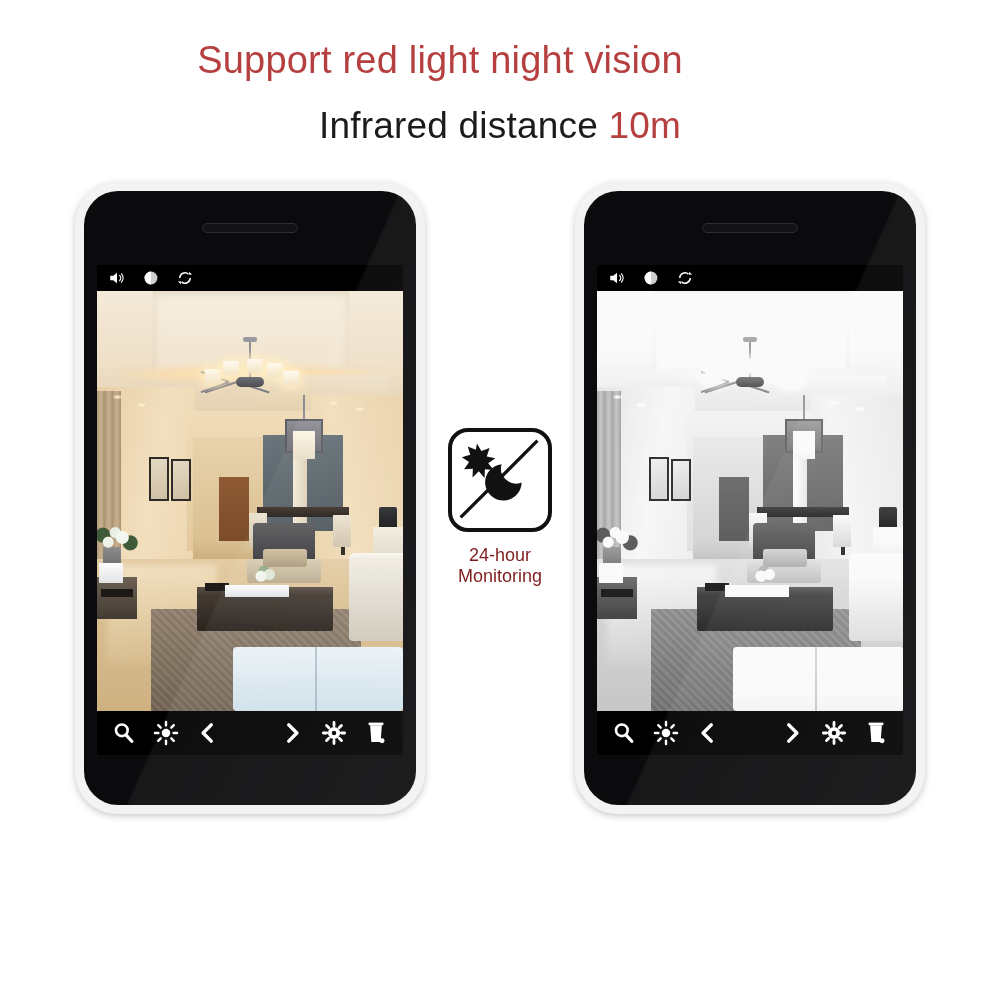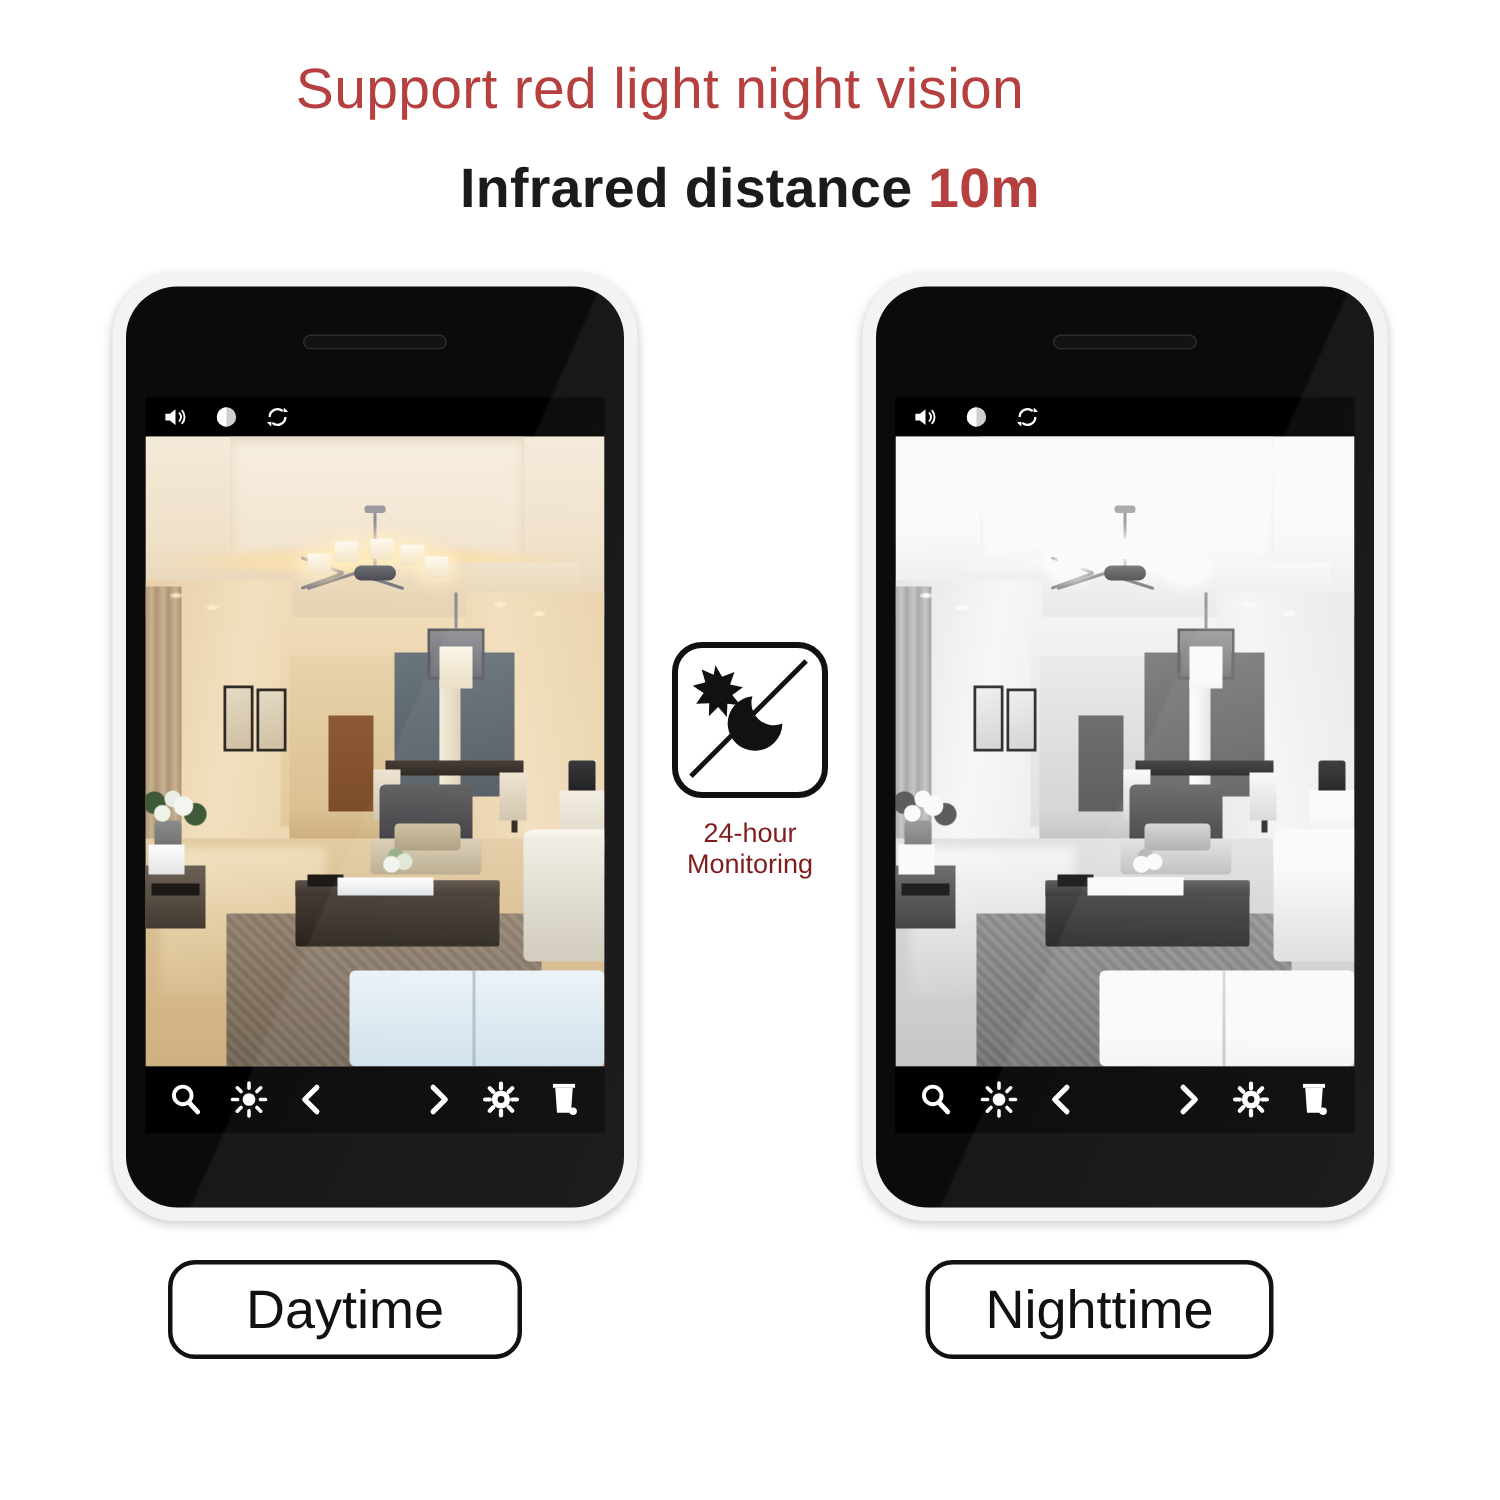--- a/index.html
+++ b/index.html
@@ -20,21 +20,21 @@
     font-size:38px;line-height:48px;
     color:#b5403f;
     font-weight:400;
     letter-spacing:.2px;
   }
   .subline{
     position:absolute;top:103px;left:0;width:1000px;
     text-align:center;
     font-size:37px;line-height:46px;
     color:#1b1b1b;
-    font-weight:700;
+    font-weight:400;
     letter-spacing:.2px;
     white-space:nowrap;
   }
   .subline .accent{color:#b5403f;}
 
   
   .phone{
     position:absolute;top:182px;width:350px;height:632px;
     border-radius:42px;
     background:#f3f3f3;
@@ -574,20 +574,14 @@
                 <circle cx="17.6" cy="19.2" r="2.3" fill="#fff"></circle>
               </svg>
           </span>
         </div>
 
       </div>
       <div class="glare"></div>
     </div>
   </div>
 
-  <div class="pill left">
-    <span>Daytime</span>
-  </div>
-  <div class="pill right">
-    <span>Nighttime</span>
-  </div>
 
 </div>
 
 </body></html>

